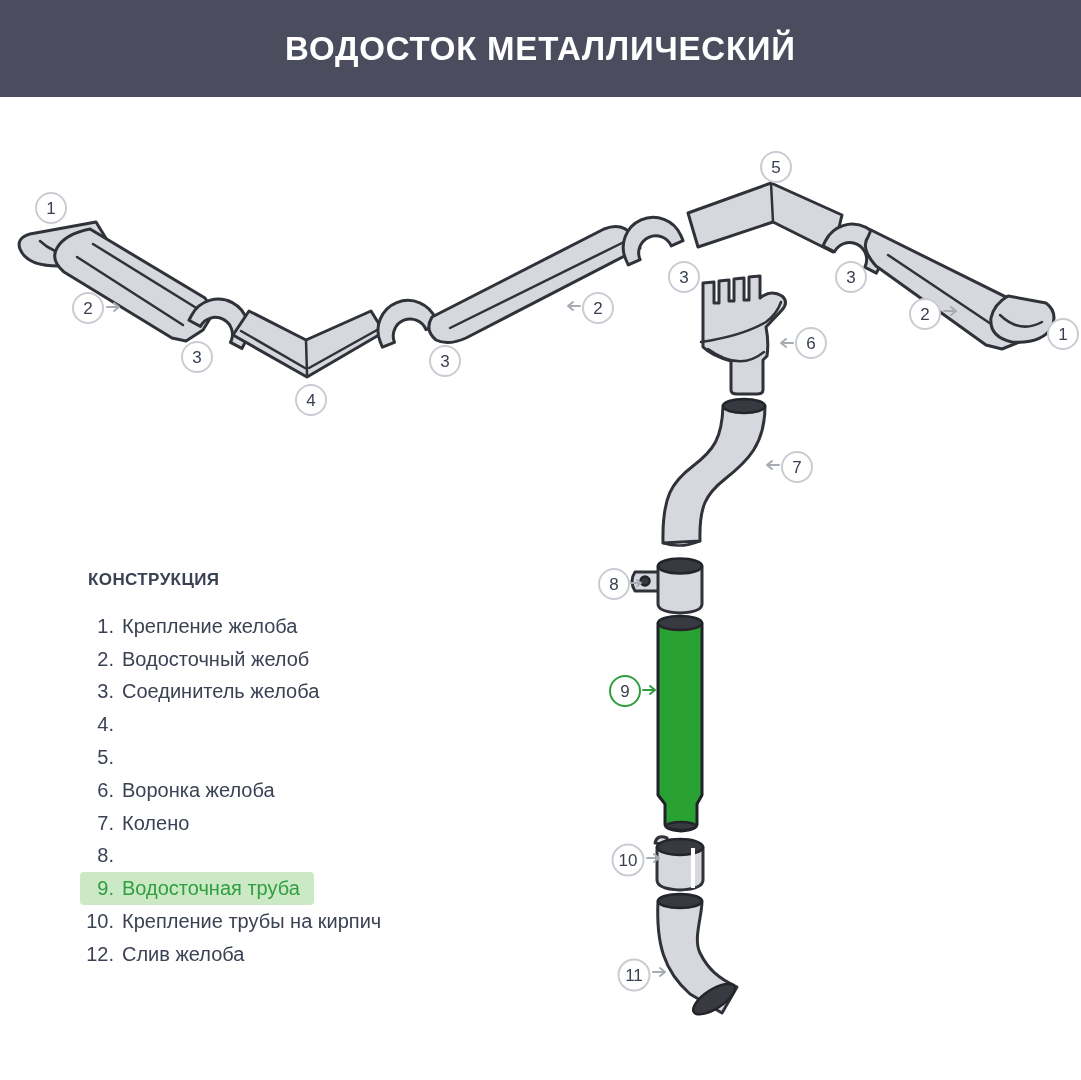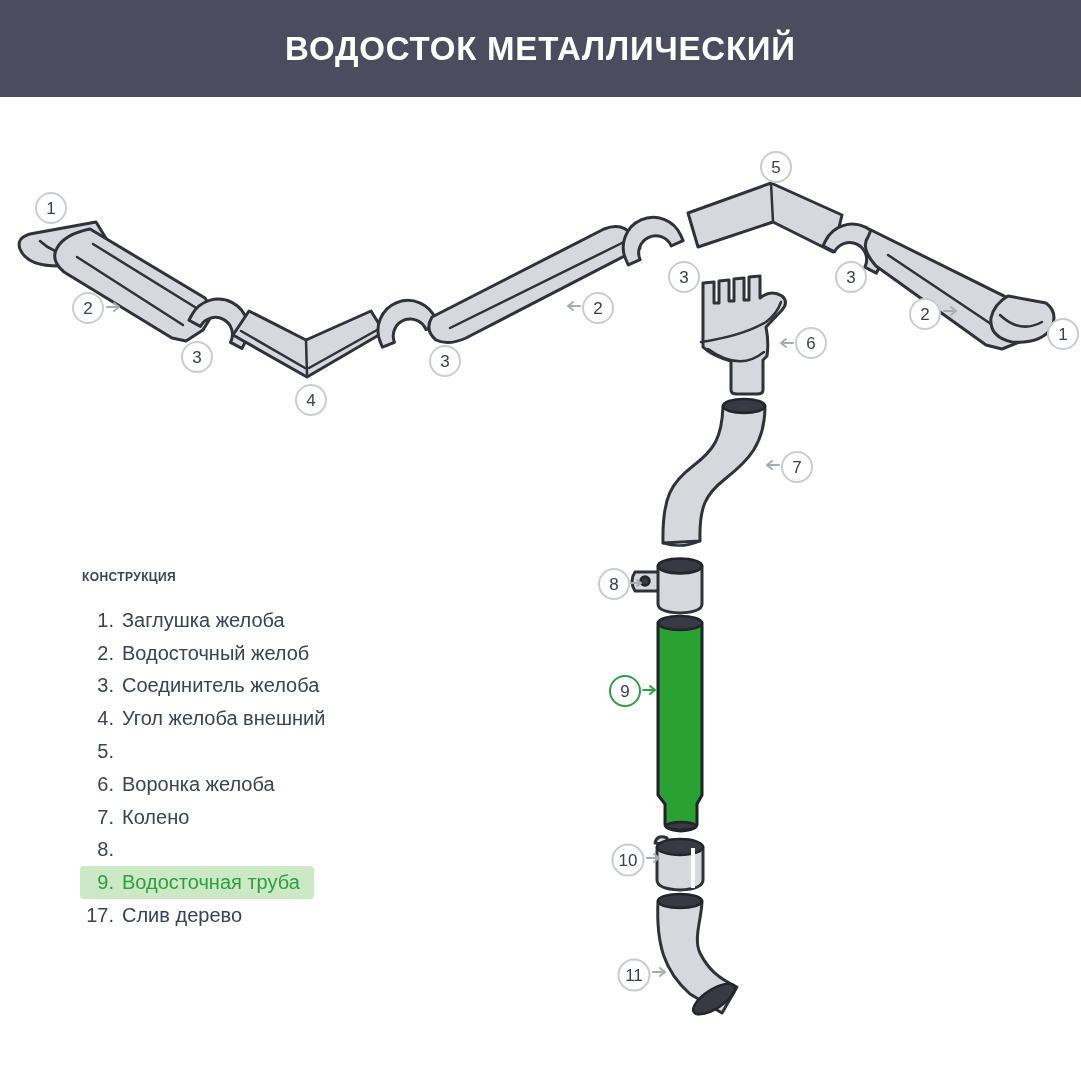--- a/index.html
+++ b/index.html
@@ -12,21 +12,21 @@
   .part{fill:#d6d8de;stroke:#303239;stroke-width:3;stroke-linejoin:round;}
   .part-green{fill:#2aa233;stroke:#1f2228;stroke-width:3;stroke-linejoin:round;}
   .dark-end{fill:#383941;stroke:#24252b;stroke-width:2.5;}
   .inner-line{fill:none;stroke:#303239;stroke-width:2.5;stroke-linecap:round;}
   .callout-circle{fill:#ffffff;stroke:#c9ccd2;stroke-width:2;}
   .callout-circle.green{stroke:#2f9e41;}
   .callout-text{fill:#394050;font-size:17px;font-family:"Liberation Sans",sans-serif;}
   .arrow{fill:none;stroke:#a7abb2;stroke-width:2;stroke-linecap:round;stroke-linejoin:round;}
   .arrow.green{stroke:#2f9e41;}
   .legend{position:absolute;left:80px;top:570px;color:#3b4254;}
-  .legend-title{margin-left:2px;font-size:12px;font-weight:700;letter-spacing:0.4px;margin-bottom:20px;}
+  .legend-title{margin-left:8px;font-size:17px;font-weight:700;letter-spacing:0.4px;margin-bottom:20px;}
   .legend-list{font-size:20px;}
   .legend-row{display:flex;align-items:center;height:32.8px;width:max-content;}
   .legend-num{display:inline-block;width:34px;text-align:right;margin-right:8px;flex:none;}
   .legend-row.highlight{background:#cbe9c4;border-radius:4px;color:#2f9e41;padding-right:14px;}
 </style>
 </head>
 <body>
 
 <div class="page">
 
@@ -209,52 +209,55 @@
       <text class="callout-text" x="634" y="975" dy="6" text-anchor="middle">11</text>
       <path class="arrow" d="M 653,972 L 665,972 M 660,968 L 665,972 L 660,976"></path>
     </g>
   </svg>
 
   <div class="legend">
     <div class="legend-title">КОНСТРУКЦИЯ</div>
     <div class="legend-list">
       <div class="legend-row">
         <span class="legend-num">1.</span>
-        <span>Заглушка желоба</span>
+        <span>Крепление желоба</span>
       </div>
       <div class="legend-row">
         <span class="legend-num">2.</span>
         <span>Водосточный желоб</span>
       </div>
       <div class="legend-row">
         <span class="legend-num">3.</span>
         <span>Соединитель желоба</span>
       </div>
       <div class="legend-row">
         <span class="legend-num">4.</span>
-        <span>Угол желоба внешний</span>
       </div>
       <div class="legend-row">
         <span class="legend-num">5.</span>
       </div>
       <div class="legend-row">
         <span class="legend-num">6.</span>
         <span>Воронка желоба</span>
       </div>
       <div class="legend-row">
         <span class="legend-num">7.</span>
         <span>Колено</span>
       </div>
       <div class="legend-row">
         <span class="legend-num">8.</span>
       </div>
       <div class="legend-row highlight">
         <span class="legend-num">9.</span>
         <span>Водосточная труба</span>
       </div>
       <div class="legend-row">
-        <span class="legend-num">17.</span>
-        <span>Слив дерево</span>
+        <span class="legend-num">10.</span>
+        <span>Крепление трубы на кирпич</span>
+      </div>
+      <div class="legend-row">
+        <span class="legend-num">12.</span>
+        <span>Слив желоба</span>
       </div>
     </div>
   </div>
 
 </div>
 
 </body></html>

